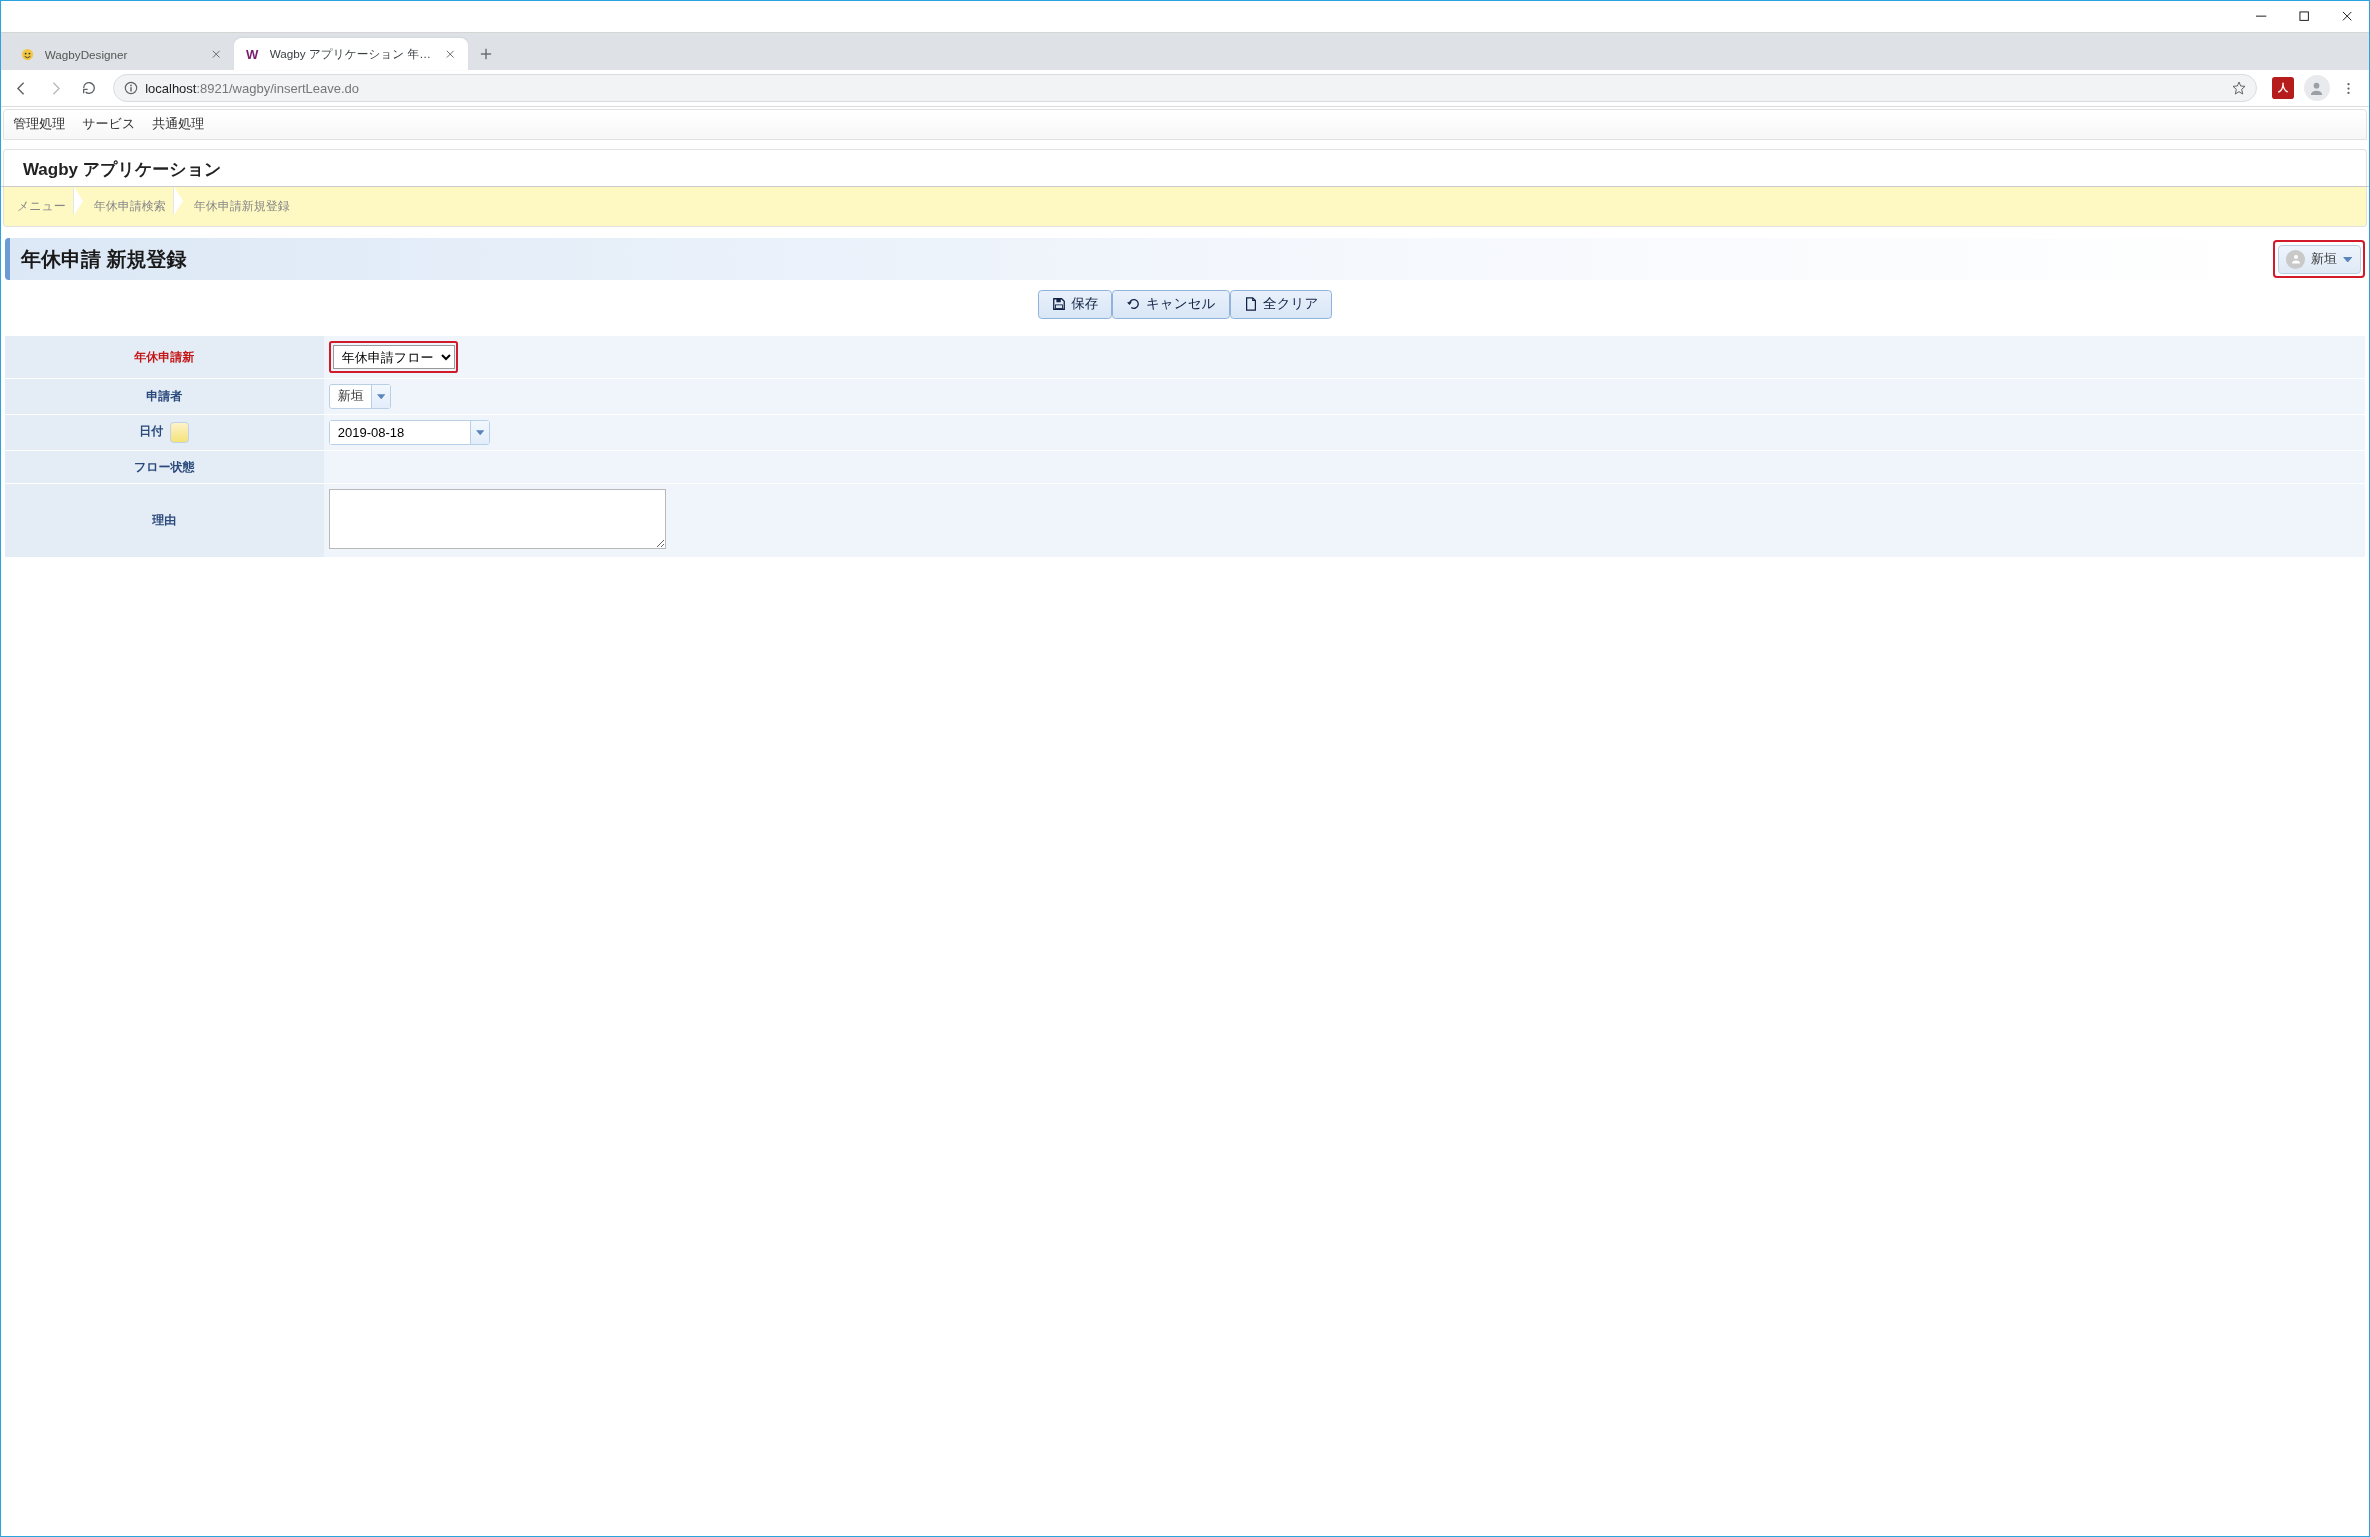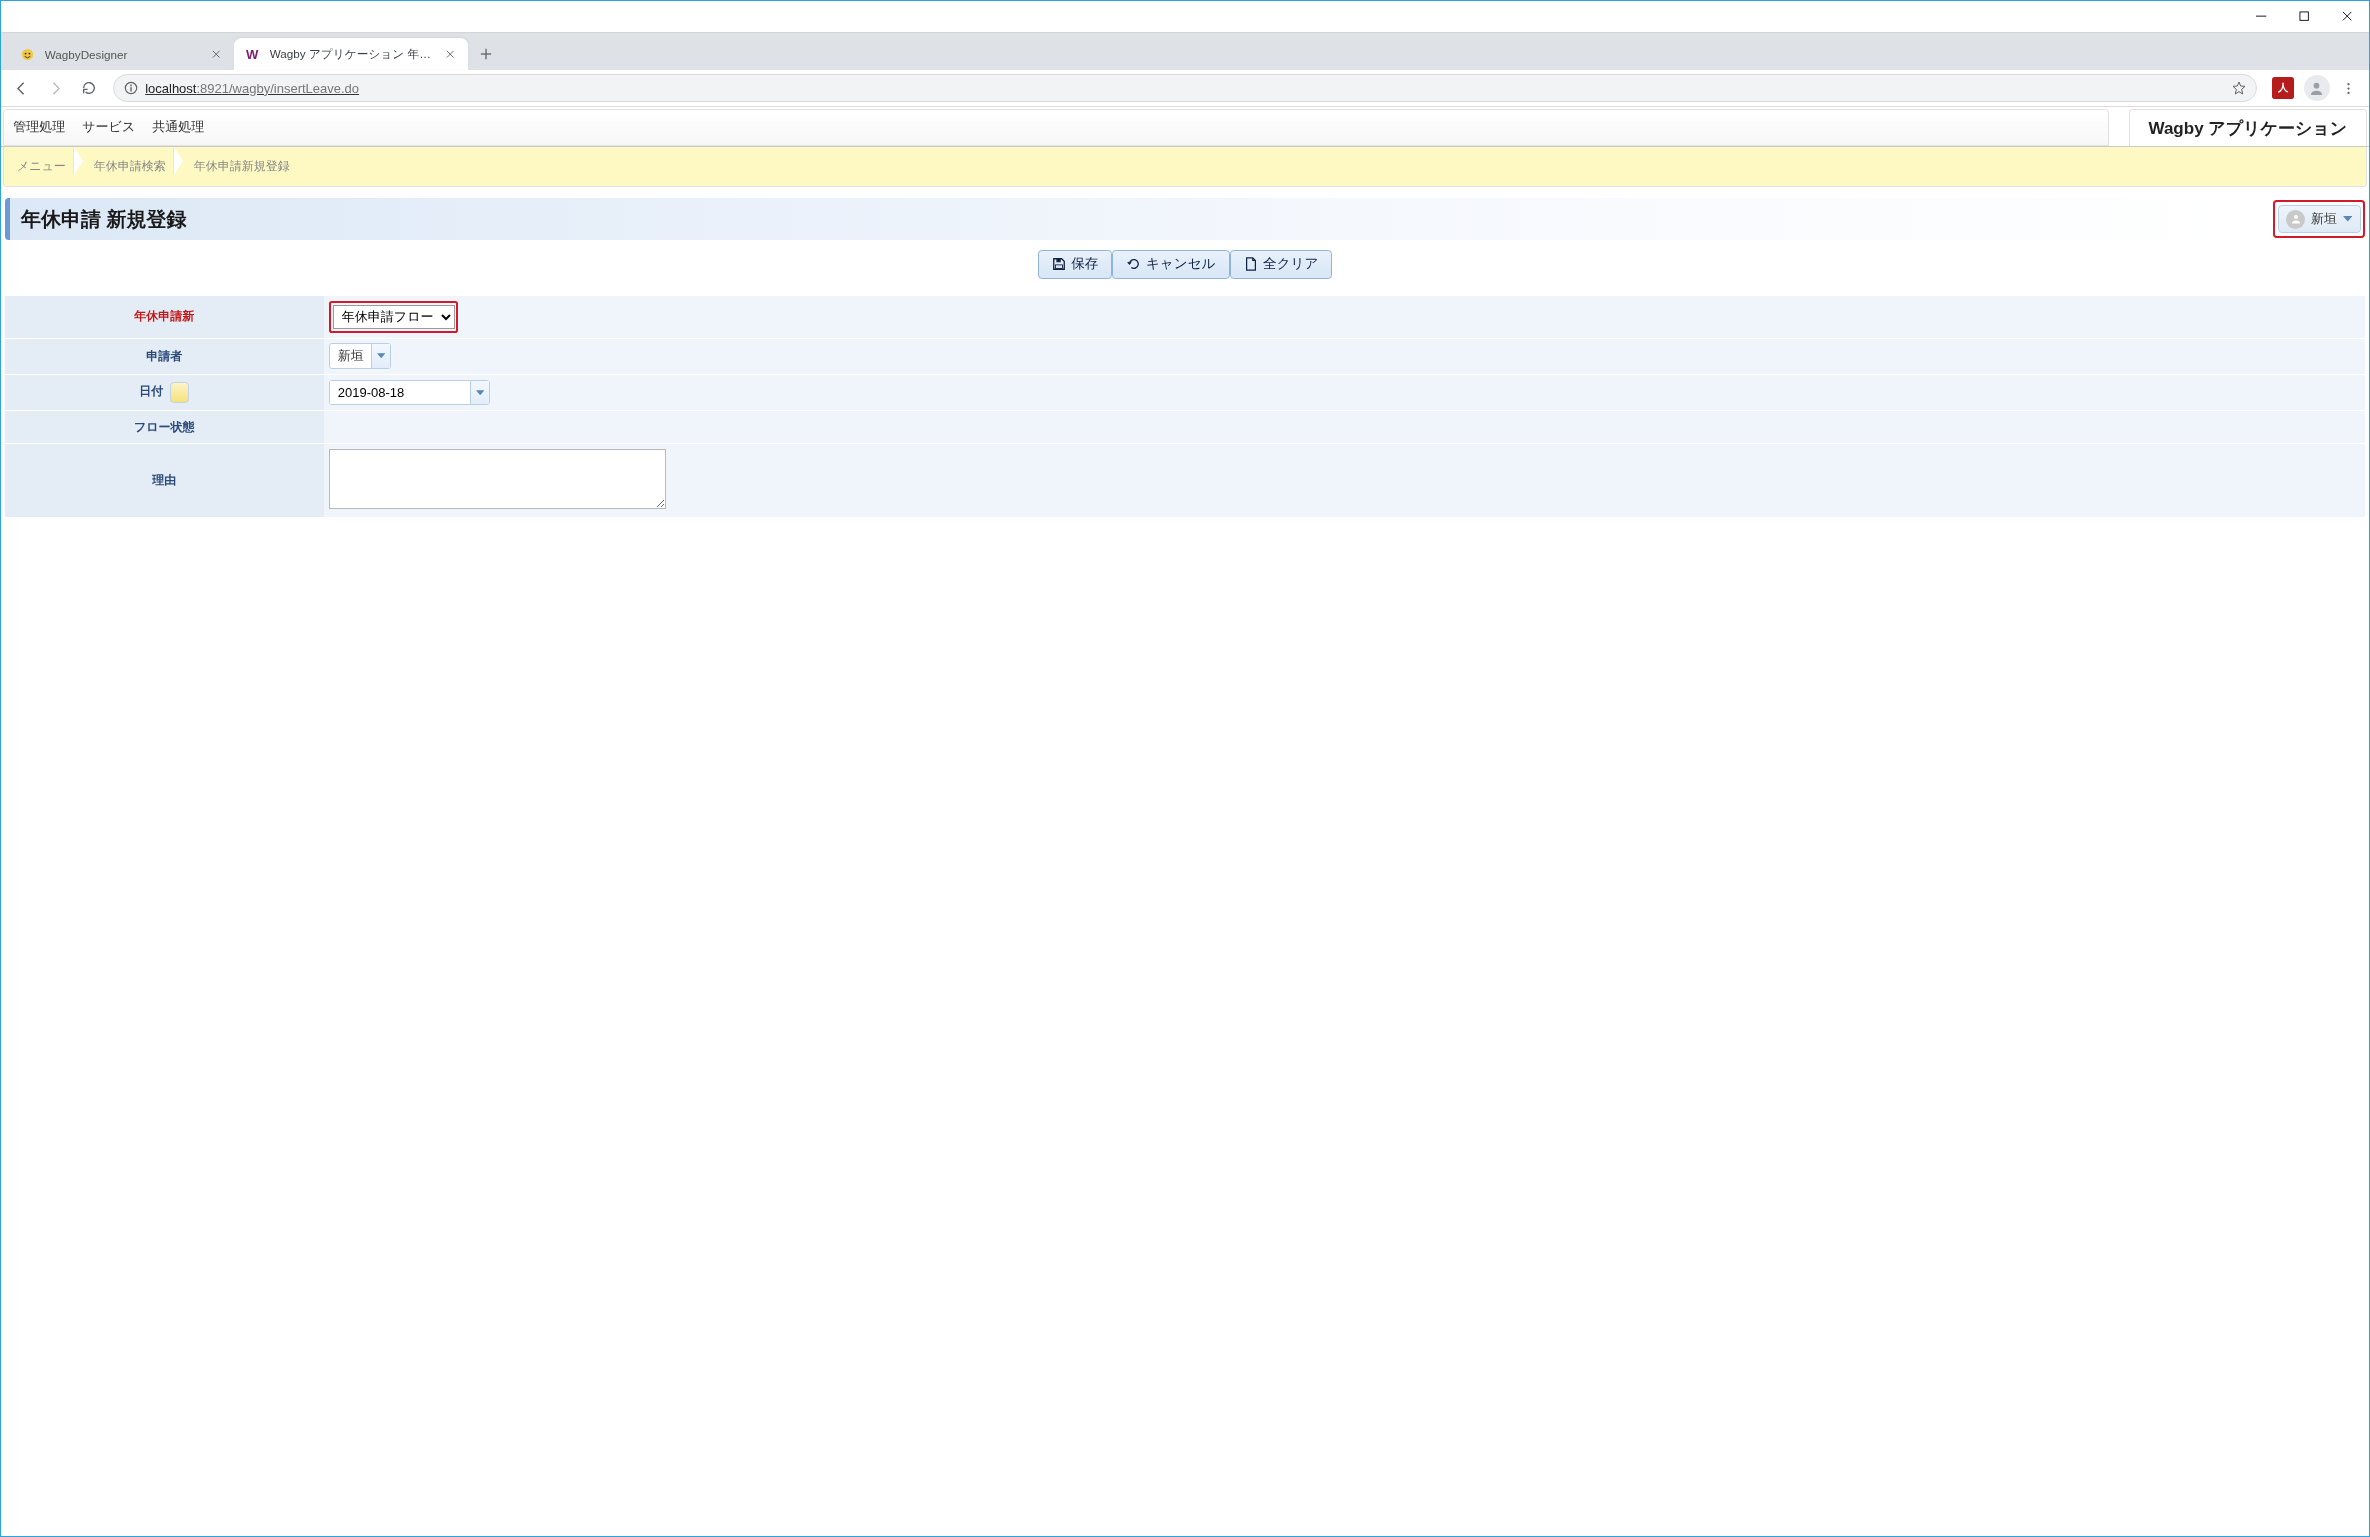--- a/index.html
+++ b/index.html
@@ -90,21 +90,20 @@
     flex: 1;
     height: 28px;
     border: 0.9px solid #dadce0;
     border-radius: 14px;
     background: #f1f3f4;
     display: flex;
     align-items: center;
     padding: 0 9.4px;
     gap: 7.5px;
     margin: 0 5.6px;
-    text-decoration: underline;
   }
   .omnibox .info-icon { color:#5f6368; }
   .omnibox .url { flex:1; color:#202124; font-size: 13px; }
   .omnibox .url .rest { color:#777; }
   .omnibox .star { color:#5f6368; }
   .ext-badge {
     width: 22.5px; height:22.5px;
     background:#b71c1c; color:#fff;
     font-size:10.3px; font-weight:bold;
     display:flex; align-items:center; justify-content:center;
@@ -124,21 +123,22 @@
     background: #fff;
   }
 
   
   .appnav-row {
     display: flex;
     align-items: stretch;
     border-bottom: 0.9px solid #c9c9c9;
     background:#fff;
     padding: 1.9px 1.9px 0 1.9px;
-    gap: 20px;
+    gap: 9px;
+    flex-direction: column;
   }
   .appnav-left {
     flex: 1;
     border: 0.9px solid #e1e1e1;
     border-top-left-radius: 3.7px;
     border-top-right-radius: 3.7px;
     display:flex;
     align-items:center;
     padding: 5.6px 9.4px;
     gap: 17px;

